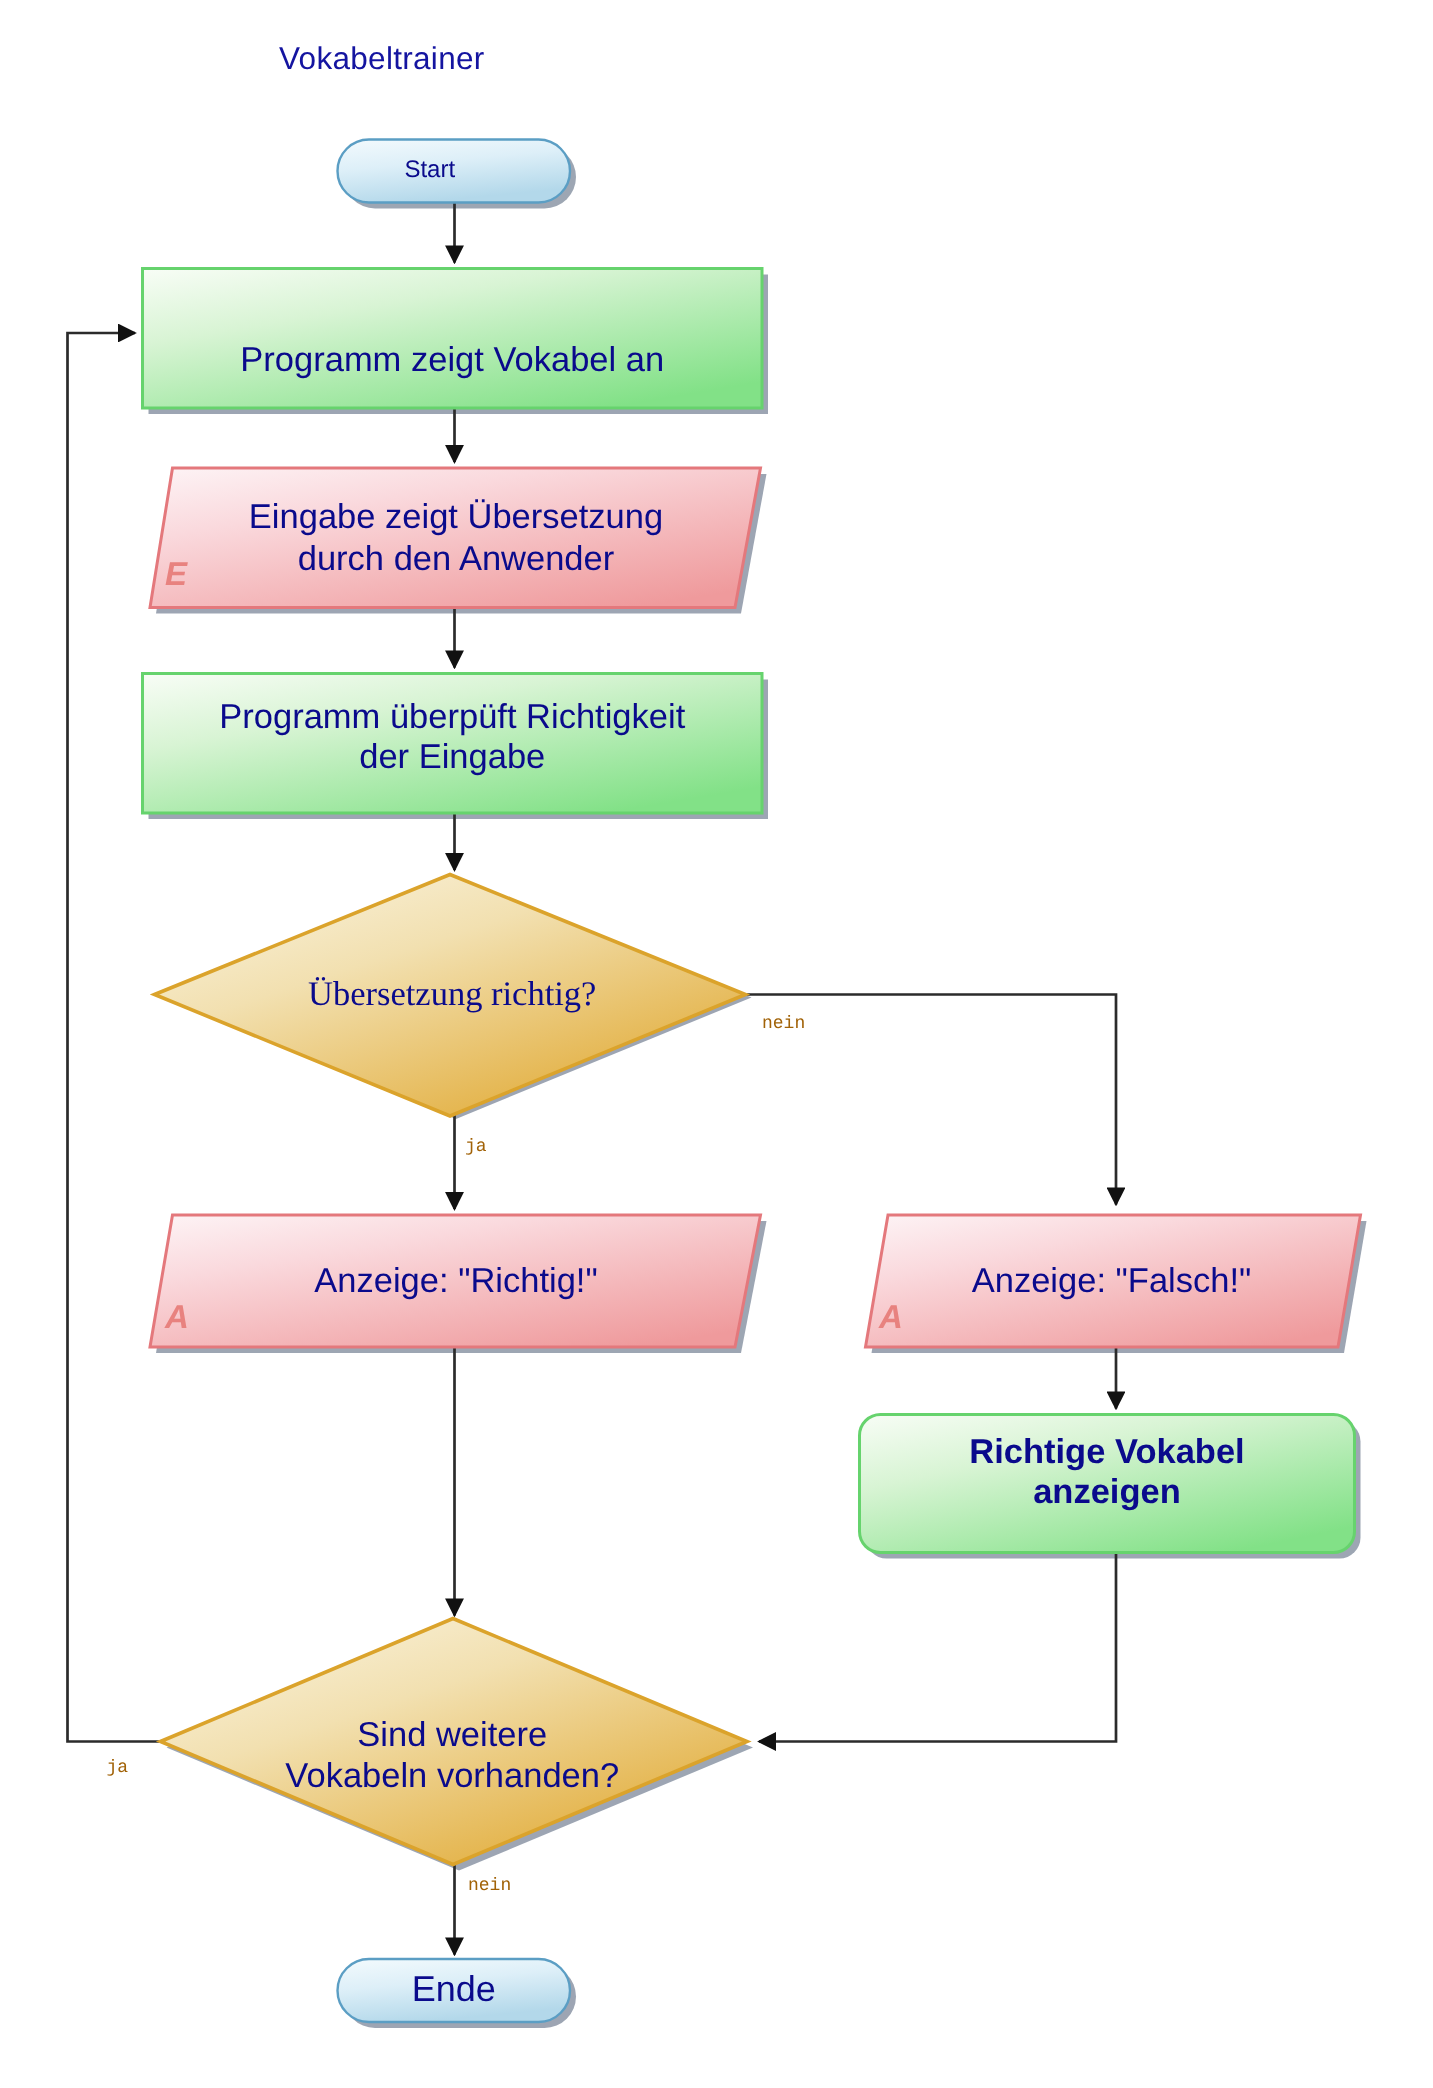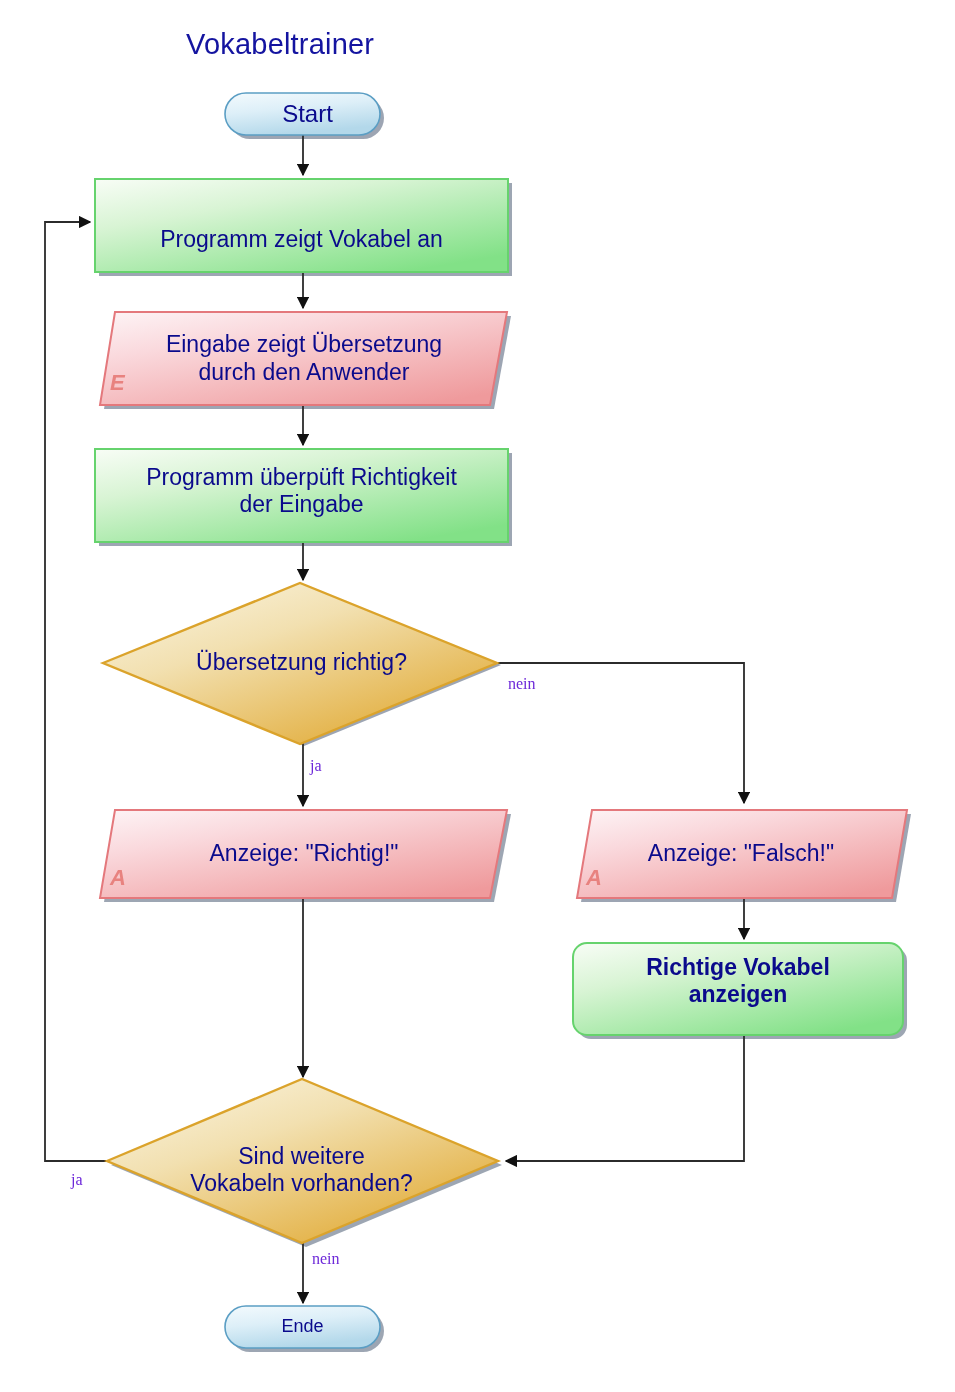--- a/index.html
+++ b/index.html
@@ -35,29 +35,29 @@
     font-size: 23px;
     line-height: 1.18;
     pointer-events: none;
     white-space: pre-line;
   }
   .title {
     position: absolute;
     left: 186px;
     top: 28px;
     color: #1414a0;
-    font-size: 29px;
+    font-size: 21px;
     font-family: "Liberation Sans", sans-serif;
     letter-spacing: 0.2px;
   }
   .edge-label {
     position: absolute;
-    color: #6d28d9;
-    font-size: 16px;
-    font-family: Liberation Serif, serif;
+    color: #a16207;
+    font-size: 12px;
+    font-family: Liberation Mono, monospace;
   }
   .io-marker {
     position: absolute;
     color: #e8827f;
     font-size: 22px;
     font-weight: bold;
     font-style: italic;
     font-family: "Liberation Sans", sans-serif;
   }
 </style>
@@ -147,46 +147,46 @@
 
     <path d="M 592 810 L 907 810 L 892 898 L 577 898 Z" fill="url(#gradIO)" stroke="#e4787c" stroke-width="2"></path>
 
     <rect x="573" y="943" width="330" height="92" rx="14" ry="14" fill="url(#gradProc)" stroke="#66d36d" stroke-width="2"></rect>
 
     <path d="M 107 1161 L 302 1079 L 498 1161 L 302 1243 Z" fill="url(#gradDec)" stroke="#dba32b" stroke-width="2.4"></path>
 
     <rect x="225" y="1306" width="155" height="42" rx="21" ry="21" fill="url(#gradTerm)" stroke="#5b9ec4" stroke-width="1.6"></rect>
   </svg>
 
-  <div class="node-label" style="left:230px; top:93px; width:155px; height:42px; font-size:24px;">Start</div>
+  <div class="node-label" style="left:209px; top:93px; width:155px; height:42px; font-size:16px;">Start</div>
 
   <div class="node-label" style="left:95px; top:179px; width:413px; height:121px;">Programm zeigt Vokabel an</div>
 
   <div class="node-label" style="left:108px; top:312px; width:392px; height:93px;">Eingabe zeigt Übersetzung
 durch den Anwender</div>
   <div class="io-marker" style="left:110px; top:370px;">E</div>
 
   <div class="node-label" style="left:95px; top:449px; width:413px; height:84px;">Programm überpüft Richtigkeit
 der Eingabe</div>
 
-  <div class="node-label" style="left:110px; top:634px; width:383px; height:58px;">Übersetzung richtig?</div>
+  <div class="node-label" style="left:110px; top:634px; width:383px; height:58px;font-family:Liberation Serif, serif;">Übersetzung richtig?</div>
 
   <div class="node-label" style="left:108px; top:810px; width:392px; height:88px;">Anzeige: "Richtig!"</div>
   <div class="io-marker" style="left:110px; top:865px;">A</div>
 
   <div class="node-label" style="left:583px; top:810px; width:316px; height:88px;">Anzeige: "Falsch!"</div>
   <div class="io-marker" style="left:586px; top:865px;">A</div>
 
   <div class="node-label" style="left:573px; top:943px; width:330px; height:76px;font-weight:bold;">Richtige Vokabel
 anzeigen</div>
 
   <div class="node-label" style="left:110px; top:1120px; width:383px; height:64px;margin-top:18px;">Sind weitere
 Vokabeln vorhanden?</div>
 
-  <div class="node-label" style="left:225px; top:1306px; width:155px; height:42px; font-size:18px;">Ende</div>
+  <div class="node-label" style="left:225px; top:1306px; width:155px; height:42px; font-size:24px;">Ende</div>
 
   <div class="edge-label" style="left:310px; top:757px;">ja</div>
 
   <div class="edge-label" style="left:508px; top:675px;">nein</div>
 
   <div class="edge-label" style="left:71px; top:1171px;">ja</div>
 
   <div class="edge-label" style="left:312px; top:1250px;">nein</div>
 
 </div>

